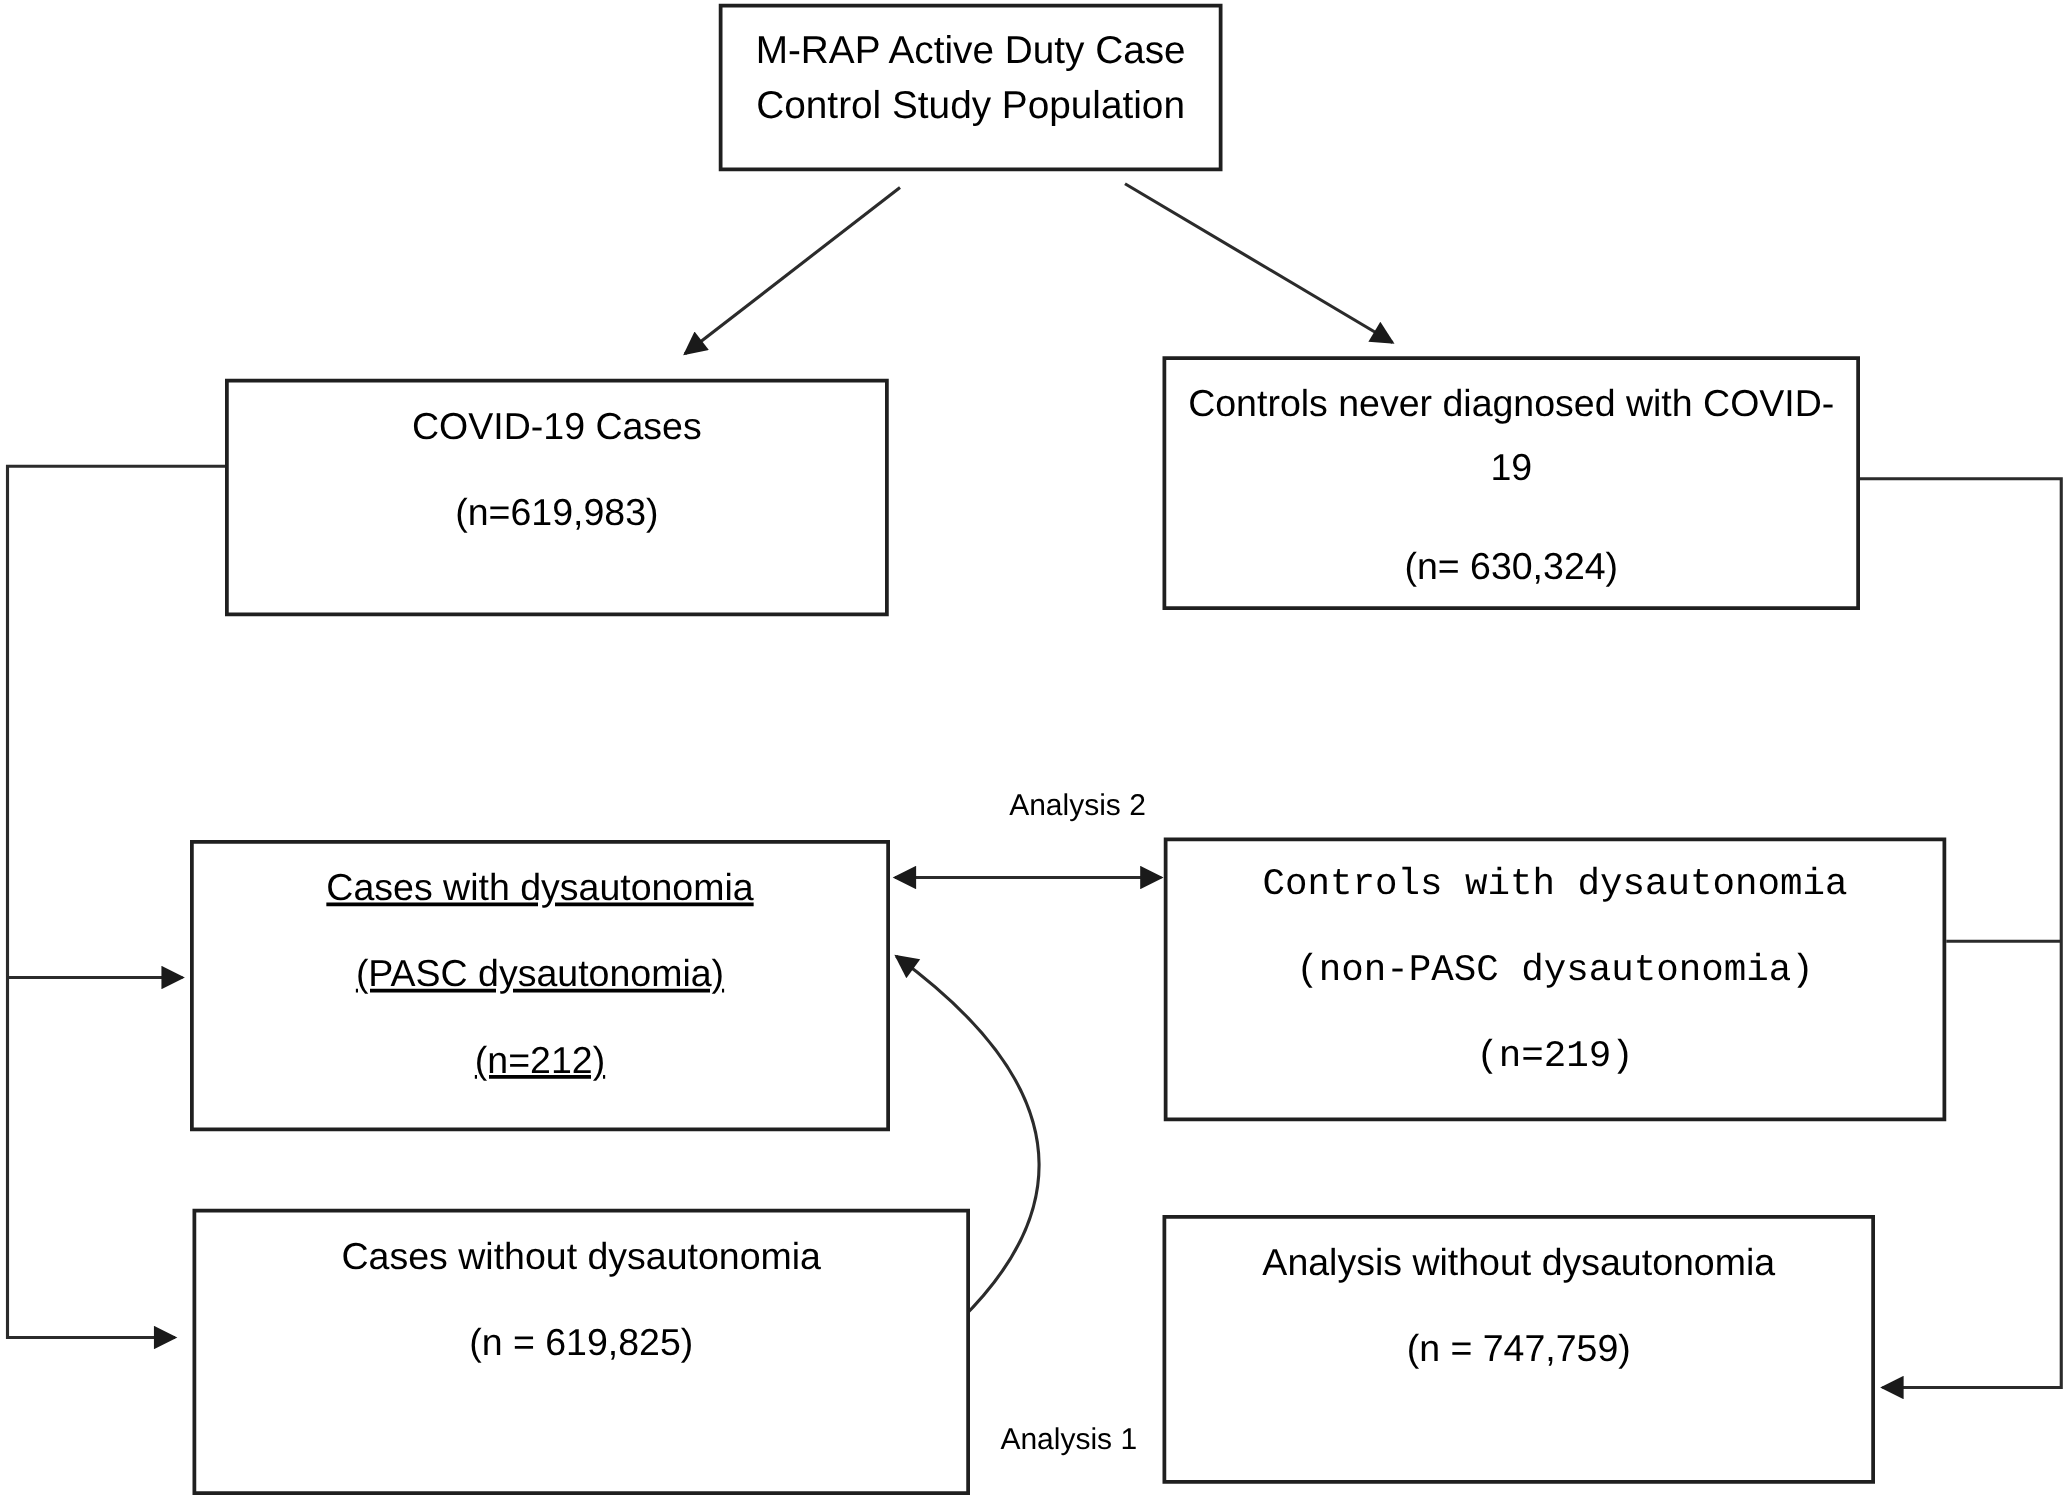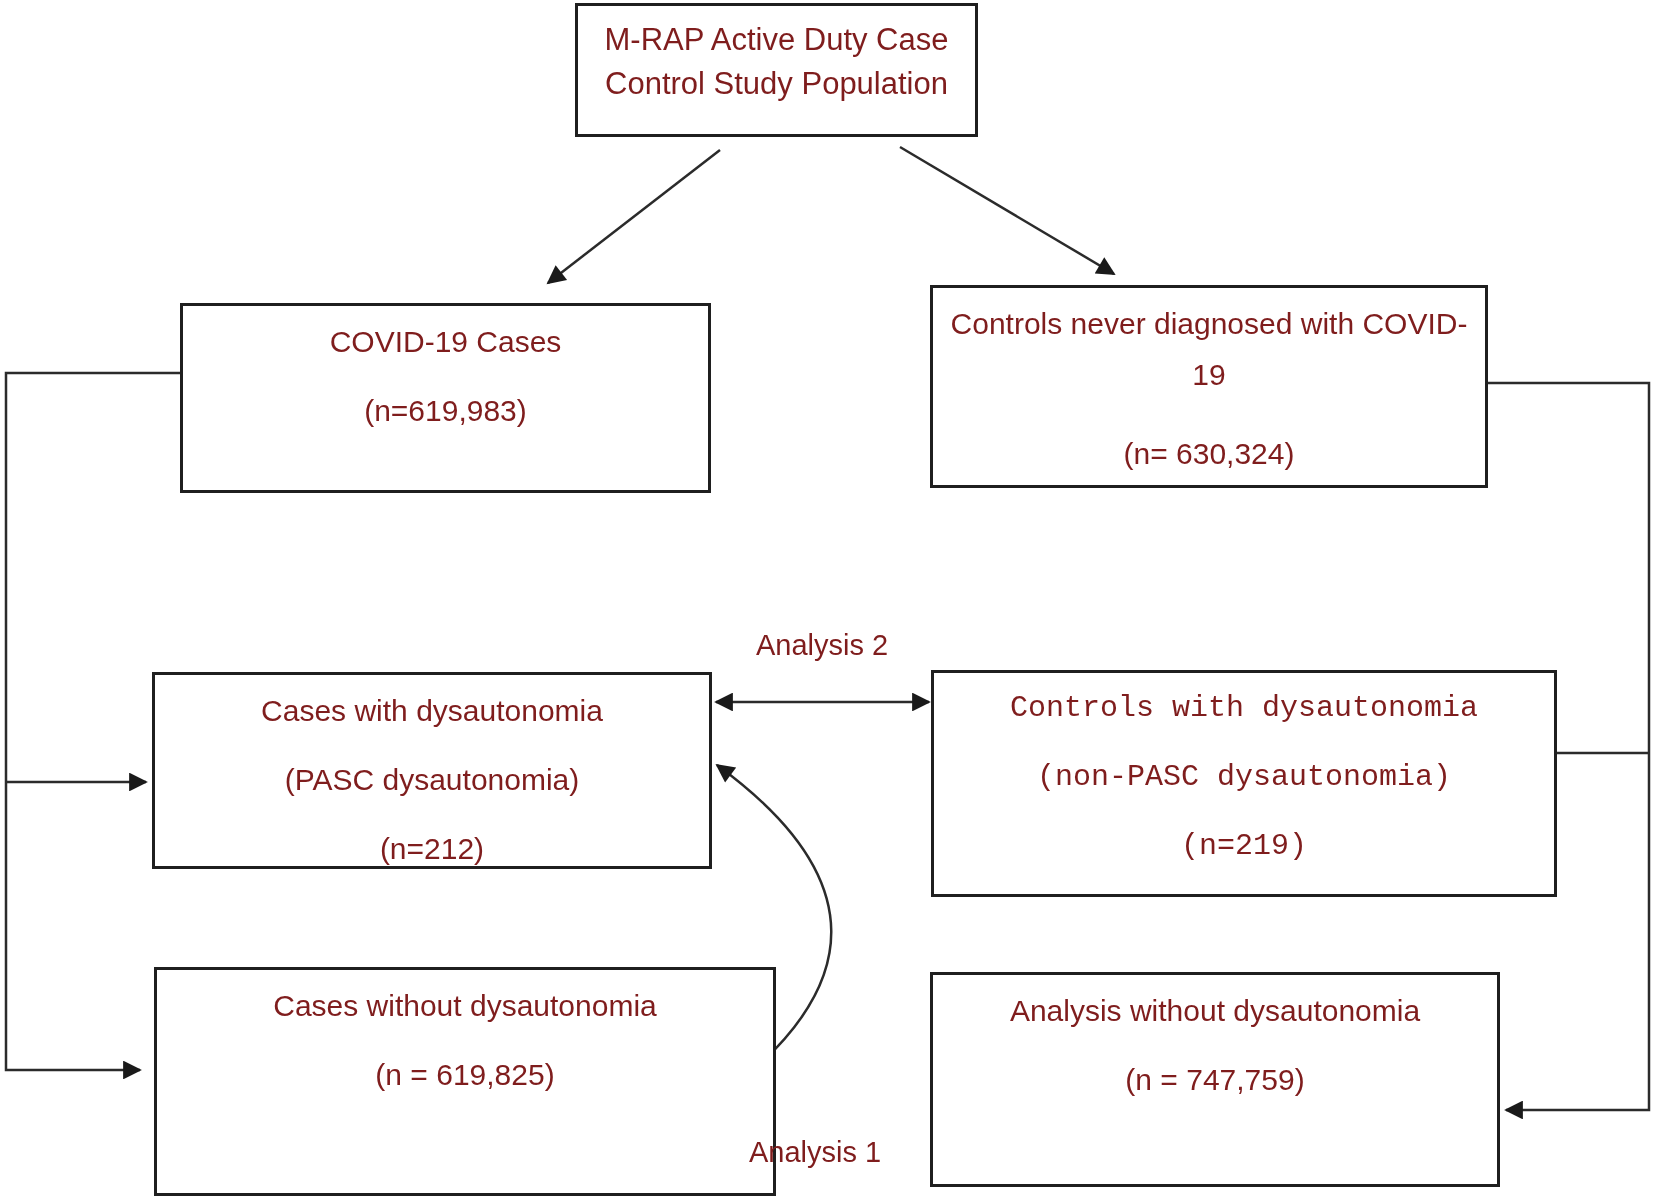--- a/index.html
+++ b/index.html
@@ -6,21 +6,21 @@
     margin: 0;
     padding: 0;
     background: #ffffff;
   }
   #canvas {
     position: relative;
     width: 1654px;
     height: 1201px;
     background: #ffffff;
     font-family: "Liberation Sans", "DejaVu Sans", sans-serif;
-    color: #7f1d1d;
+    color: #000000;
     overflow: hidden;
     border-radius: 25px;
   }
   .box {
     position: absolute;
     box-sizing: border-box;
     border: 3px solid #1f1f1f;
     background: #ffffff;
     text-align: center;
     font-size: 30px;
@@ -35,30 +35,31 @@
     font-size: 31px;
     padding-top: 12px;
   }
   #study-population-box p {
     line-height: 1.42;
     max-width: 372px;
     margin: 0 auto;
   }
   #covid-cases-box        { left: 180px; top: 303px; width: 531px; height: 190px; }
   #controls-box           { left: 930px; top: 285px; width: 558px; height: 203px; }
-  #cases-dys-box          { left: 152px; top: 672px; width: 560px; height: 197px; }
+  #cases-dys-box          { left: 152px; top: 672px; width: 560px; height: 233px; text-decoration: underline; }
   #controls-dys-box       { left: 931px; top: 670px; width: 626px; height: 227px; font-family: Liberation Mono, monospace; }
   #cases-nodys-box        { left: 154px; top: 967px; width: 622px; height: 229px; }
   #controls-nodys-box     { left: 930px; top: 972px; width: 570px; height: 215px; }
   .gap-lg { margin-top: 28px !important; }
   .flow-label {
     position: absolute;
-    font-size: 29px;
+    font-size: 24px;
     white-space: nowrap;
     transform: translate(-50%, -50%);
+    margin-left: 40px;
   }
   #analysis-2-label { left: 822px; top: 645px; }
   #analysis-1-label { left: 815px; top: 1152px; }
   #connector-svg {
     position: absolute;
     left: 0; top: 0;
     width: 1654px;
     height: 1201px;
     pointer-events: none;
   }

